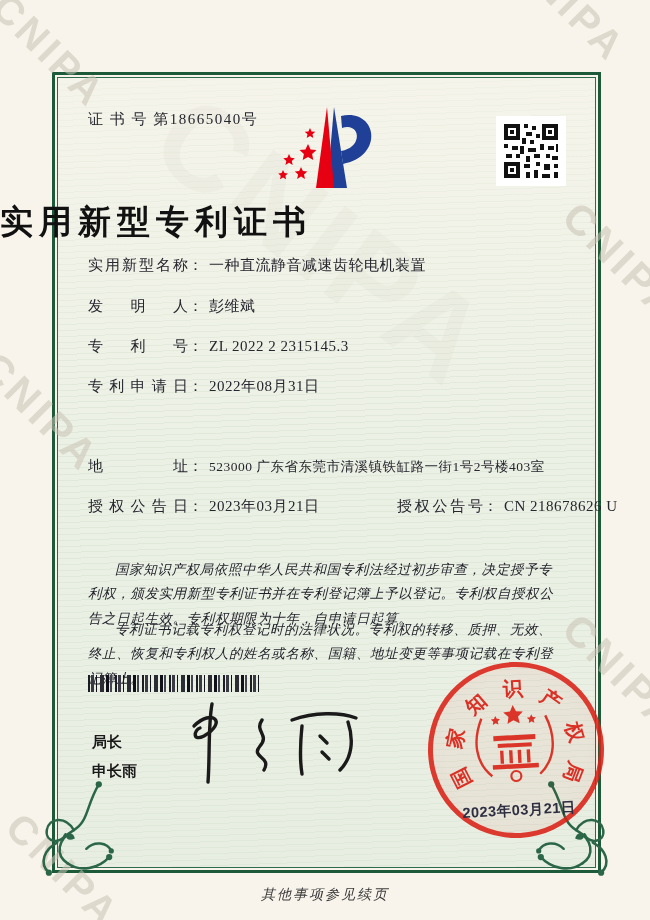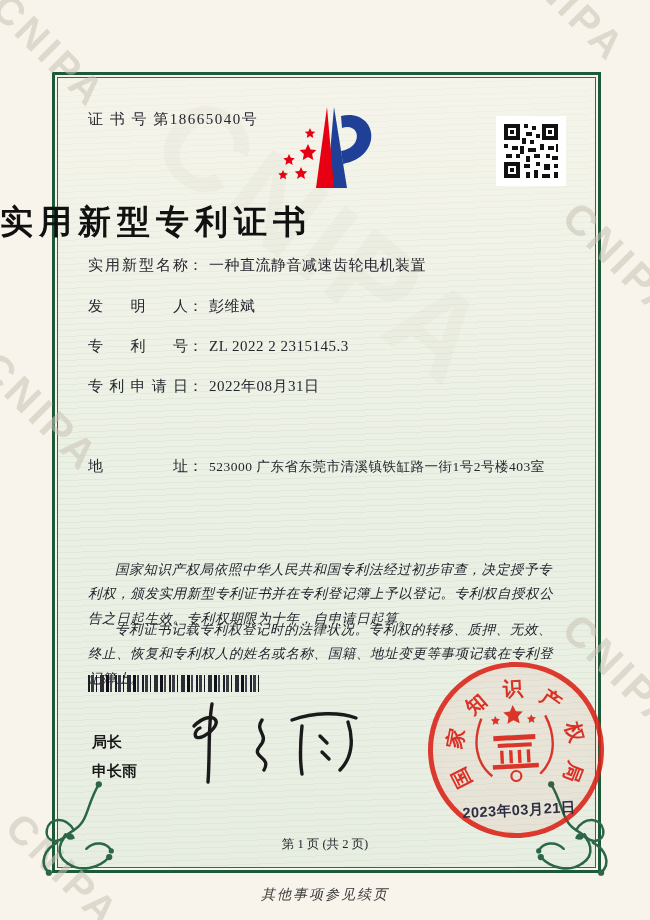--- a/index.html
+++ b/index.html
@@ -191,20 +191,23 @@
   </div>
   <div class="frow" style="top:337px">
     <span class="flabel">专利号</span><span class="fcolon">：</span><span class="fvalue">ZL 2022 2 2315145.3</span>
   </div>
   <div class="frow" style="top:377px">
     <span class="flabel">专利申请日</span><span class="fcolon">：</span><span class="fvalue">2022年08月31日</span>
   </div>
   <div class="frow" style="top:457px">
     <span class="flabel">地址</span><span class="fcolon">：</span><span class="fvalue addr">523000 广东省东莞市清溪镇铁缸路一街1号2号楼403室</span>
   </div>
+  <div class="frow" style="top:497px">
+    <span class="flabel">授权公告日</span><span class="fcolon">：</span><span class="fvalue fvalue-fixed">2023年03月21日</span><span class="flabel flabel2">授权公告号</span><span class="fcolon">：</span><span class="fvalue">CN 218678626 U</span>
+  </div>
 
   <div class="para p1">国家知识产权局依照中华人民共和国专利法经过初步审查，决定授予专利权，颁发实用新型专利证书并在专利登记簿上予以登记。专利权自授权公告之日起生效。专利权期限为十年，自申请日起算。</div>
   <div class="para p2">专利证书记载专利权登记时的法律状况。专利权的转移、质押、无效、终止、恢复和专利权人的姓名或名称、国籍、地址变更等事项记载在专利登记簿上。</div>
 
   <div class="barcode"></div>
 
   <div class="officer t1">局长</div>
   <div class="officer t2">申长雨</div>
 
   <svg class="signature" viewBox="0 0 200 100">
@@ -241,17 +244,16 @@
         <rect x="57.6" y="57" width="3.4" height="13" stroke="none"></rect>
         <rect x="23" y="71" width="46" height="4.5" stroke="none"></rect>
         <path d="M14,24 C4,46 6,68 22,82" fill="none" stroke-width="2.4"></path>
         <path d="M78,24 C88,46 86,68 70,82" fill="none" stroke-width="2.4"></path>
         <circle cx="46" cy="83" r="5" fill="none" stroke-width="2.2"></circle>
       </g>
     </svg>
     <div class="seal-date">2023年03月21日</div>
   </div>
 
-  <div class="page-num">第 1 页 (共 2 页)</div>
 
   <div class="footer-note">其他事项参见续页</div>
 
 </div>
 
 </body></html>

